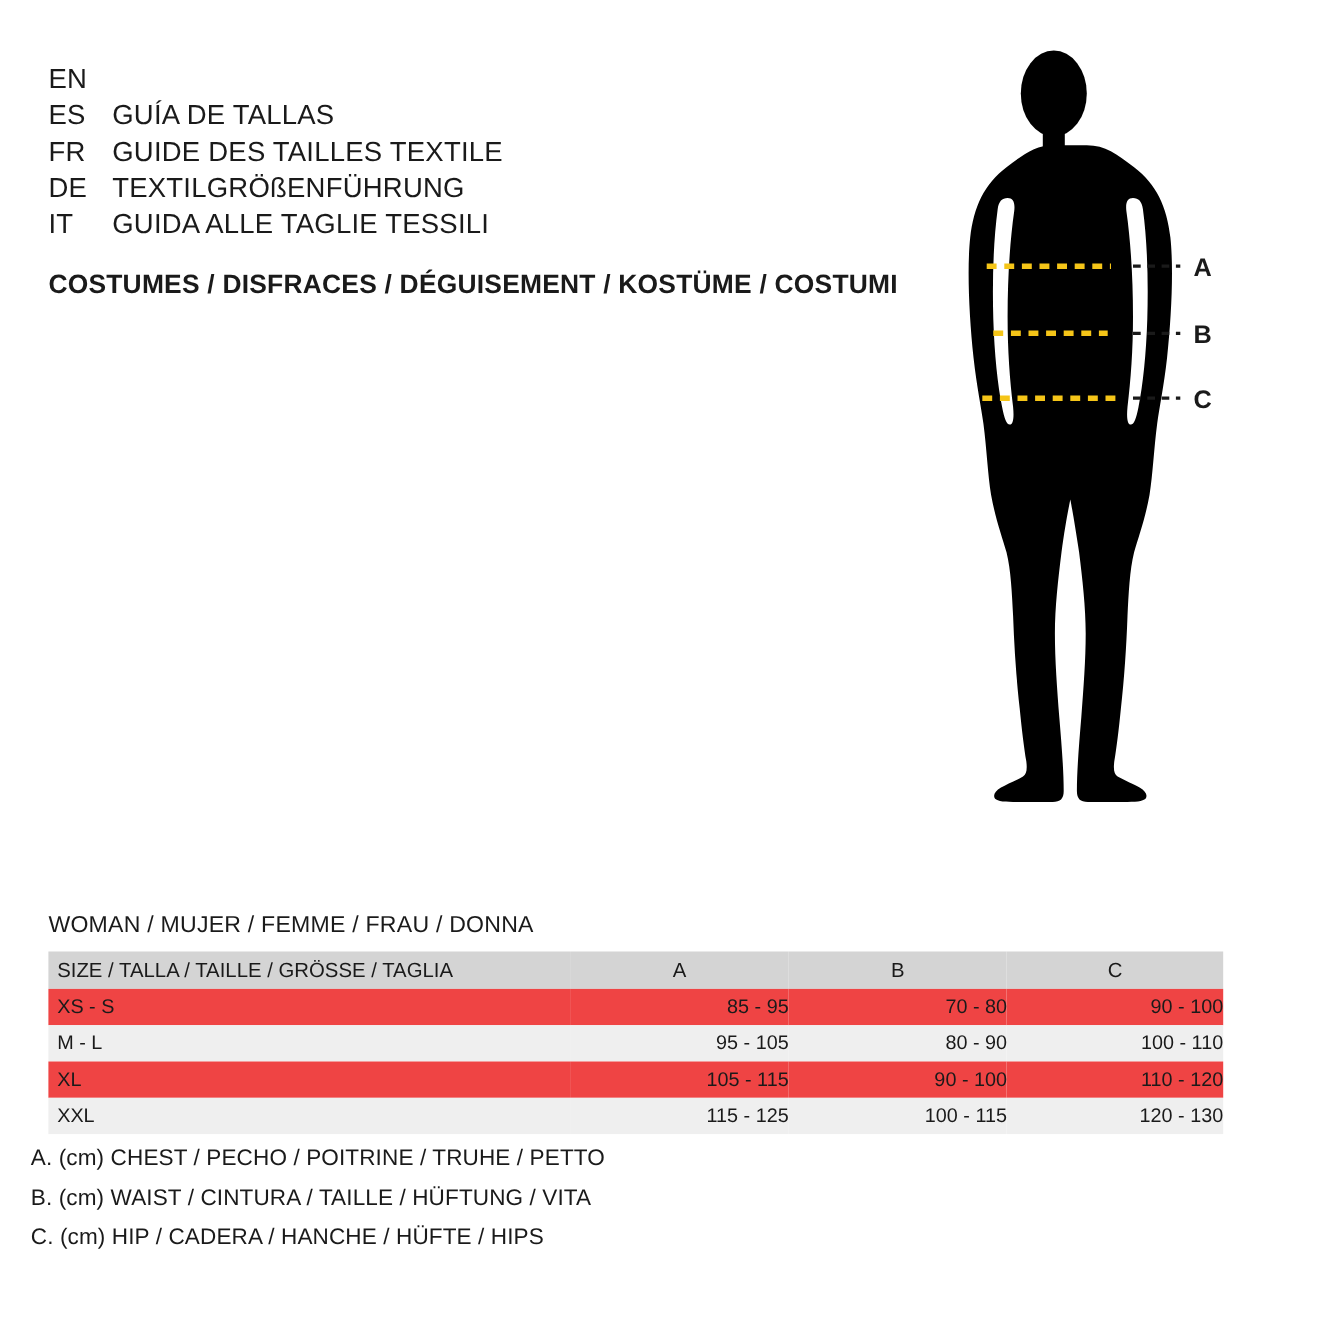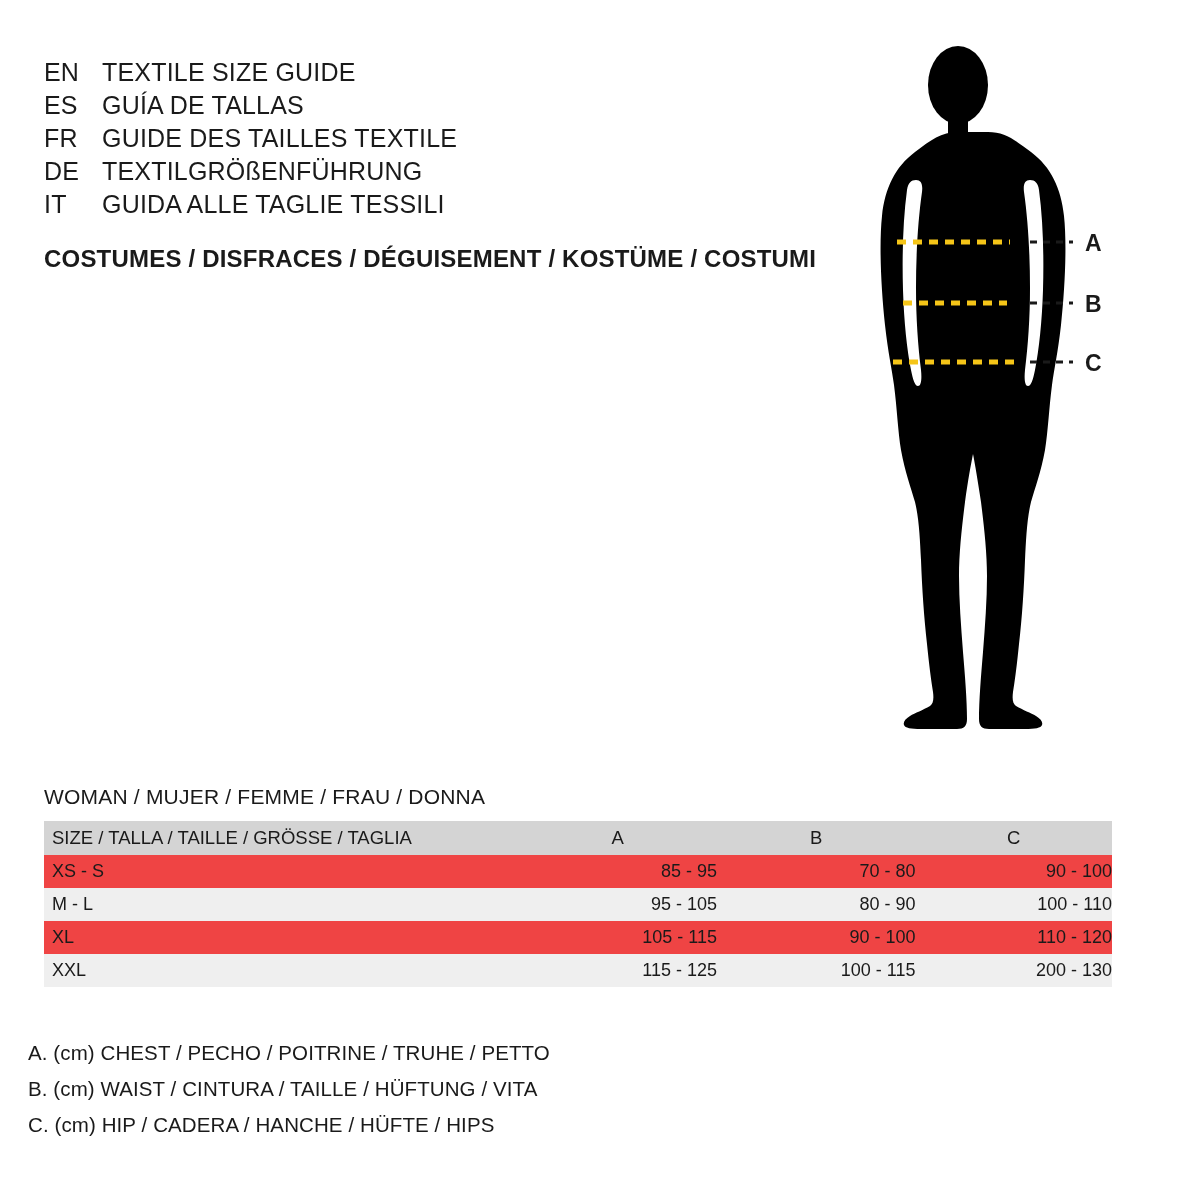--- a/index.html
+++ b/index.html
@@ -83,20 +83,21 @@
   .table-section {
     position: absolute;
     left: 44px;
     top: 785px;
     width: 1112px;
   }
   .table-caption {
     font-size: 21px;
     letter-spacing: 0.2px;
     margin-bottom: 12px;
+    margin-top: 44px;
   }
   table.size-table {
     border-collapse: collapse;
     width: 1068px;
     font-size: 18px;
   }
   table.size-table th,
   table.size-table td {
     padding: 6px 0;
     font-weight: normal;
@@ -143,21 +144,20 @@
   }
 </style>
 </head>
 <body>
 
 <div class="page">
 
   <div class="lang-block">
     <div class="lang-row">
       <span class="lang-code">EN</span>
-      <span class="lang-title">TEXTILE SIZE GUIDE</span>
     </div>
     <div class="lang-row">
       <span class="lang-code">ES</span>
       <span class="lang-title">GUÍA DE TALLAS</span>
     </div>
     <div class="lang-row">
       <span class="lang-code">FR</span>
       <span class="lang-title">GUIDE DES TAILLES TEXTILE</span>
     </div>
     <div class="lang-row">
@@ -285,21 +285,21 @@
         <tr class="plain">
           <td class="size-name">XL</td>
           <td>105 - 115</td>
           <td>90 - 100</td>
           <td>110 - 120</td>
         </tr>
         <tr class="alt">
           <td class="size-name">XXL</td>
           <td>115 - 125</td>
           <td>100 - 115</td>
-          <td>200 - 130</td>
+          <td>120 - 130</td>
         </tr>
       </tbody>
     </table>
   </div>
 
   <div class="legend">
     <div class="legend-row">A. (cm) CHEST / PECHO / POITRINE / TRUHE / PETTO</div>
     <div class="legend-row">B. (cm) WAIST / CINTURA / TAILLE / HÜFTUNG / VITA</div>
     <div class="legend-row">C. (cm) HIP / CADERA / HANCHE / HÜFTE / HIPS</div>
   </div>

